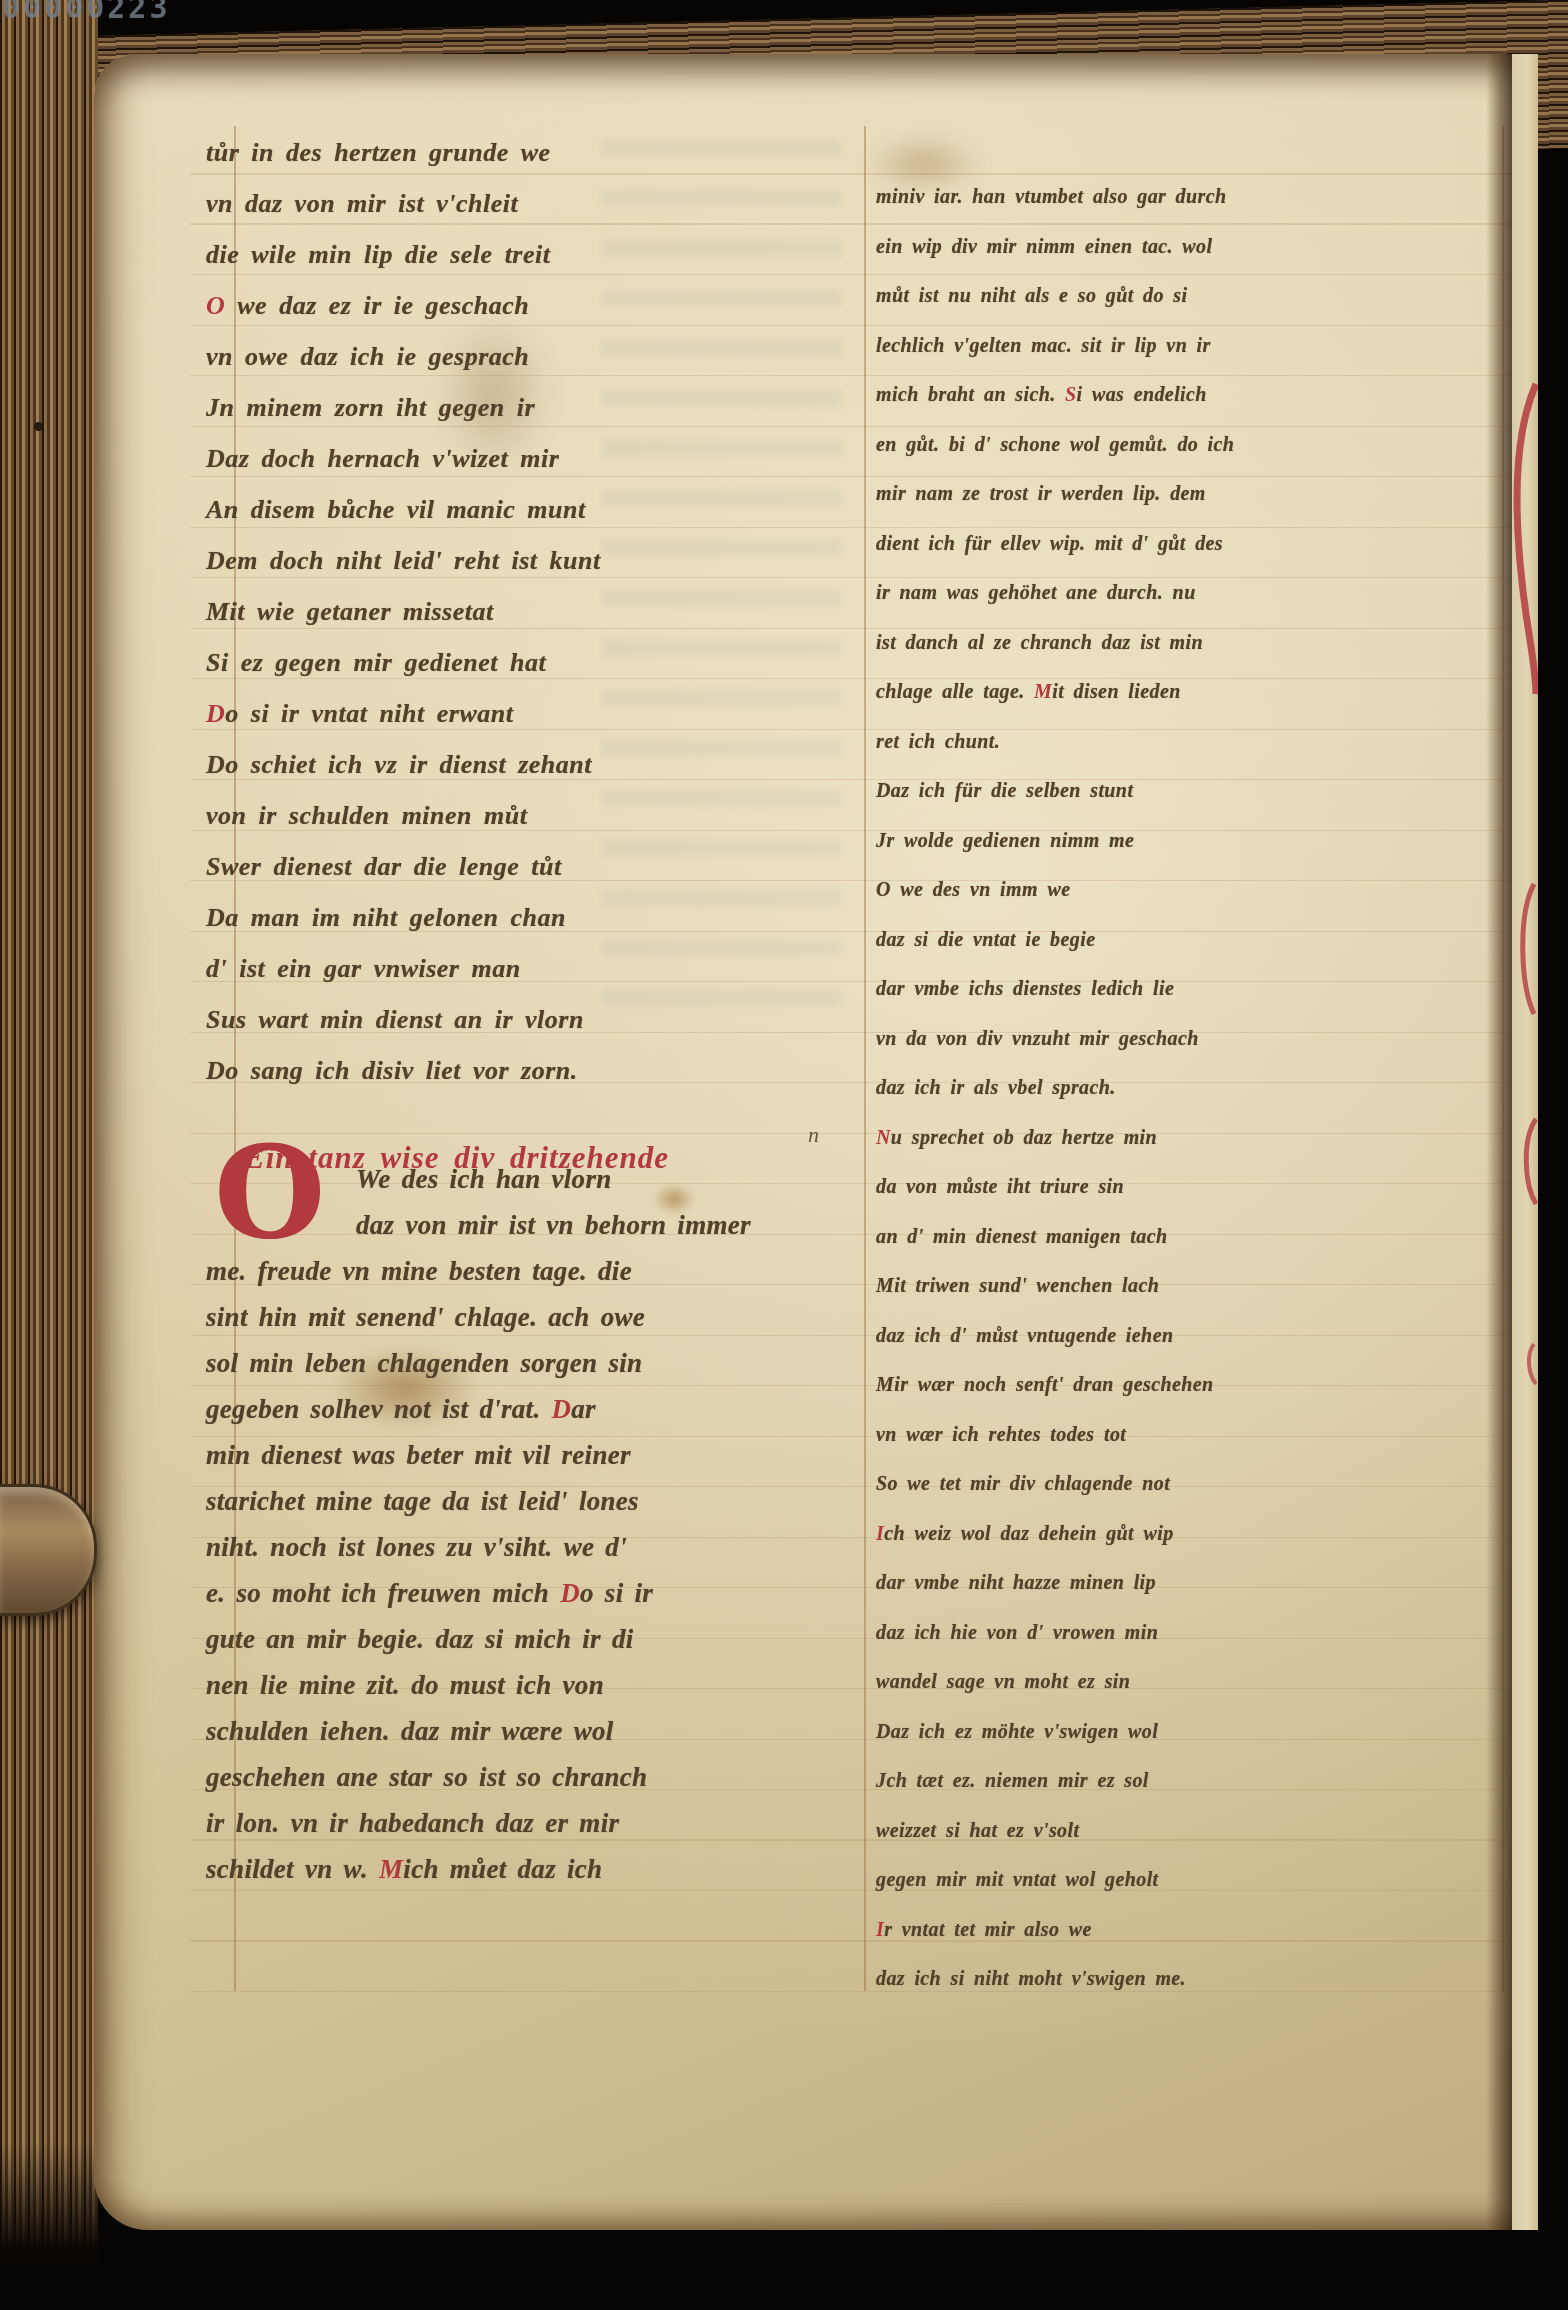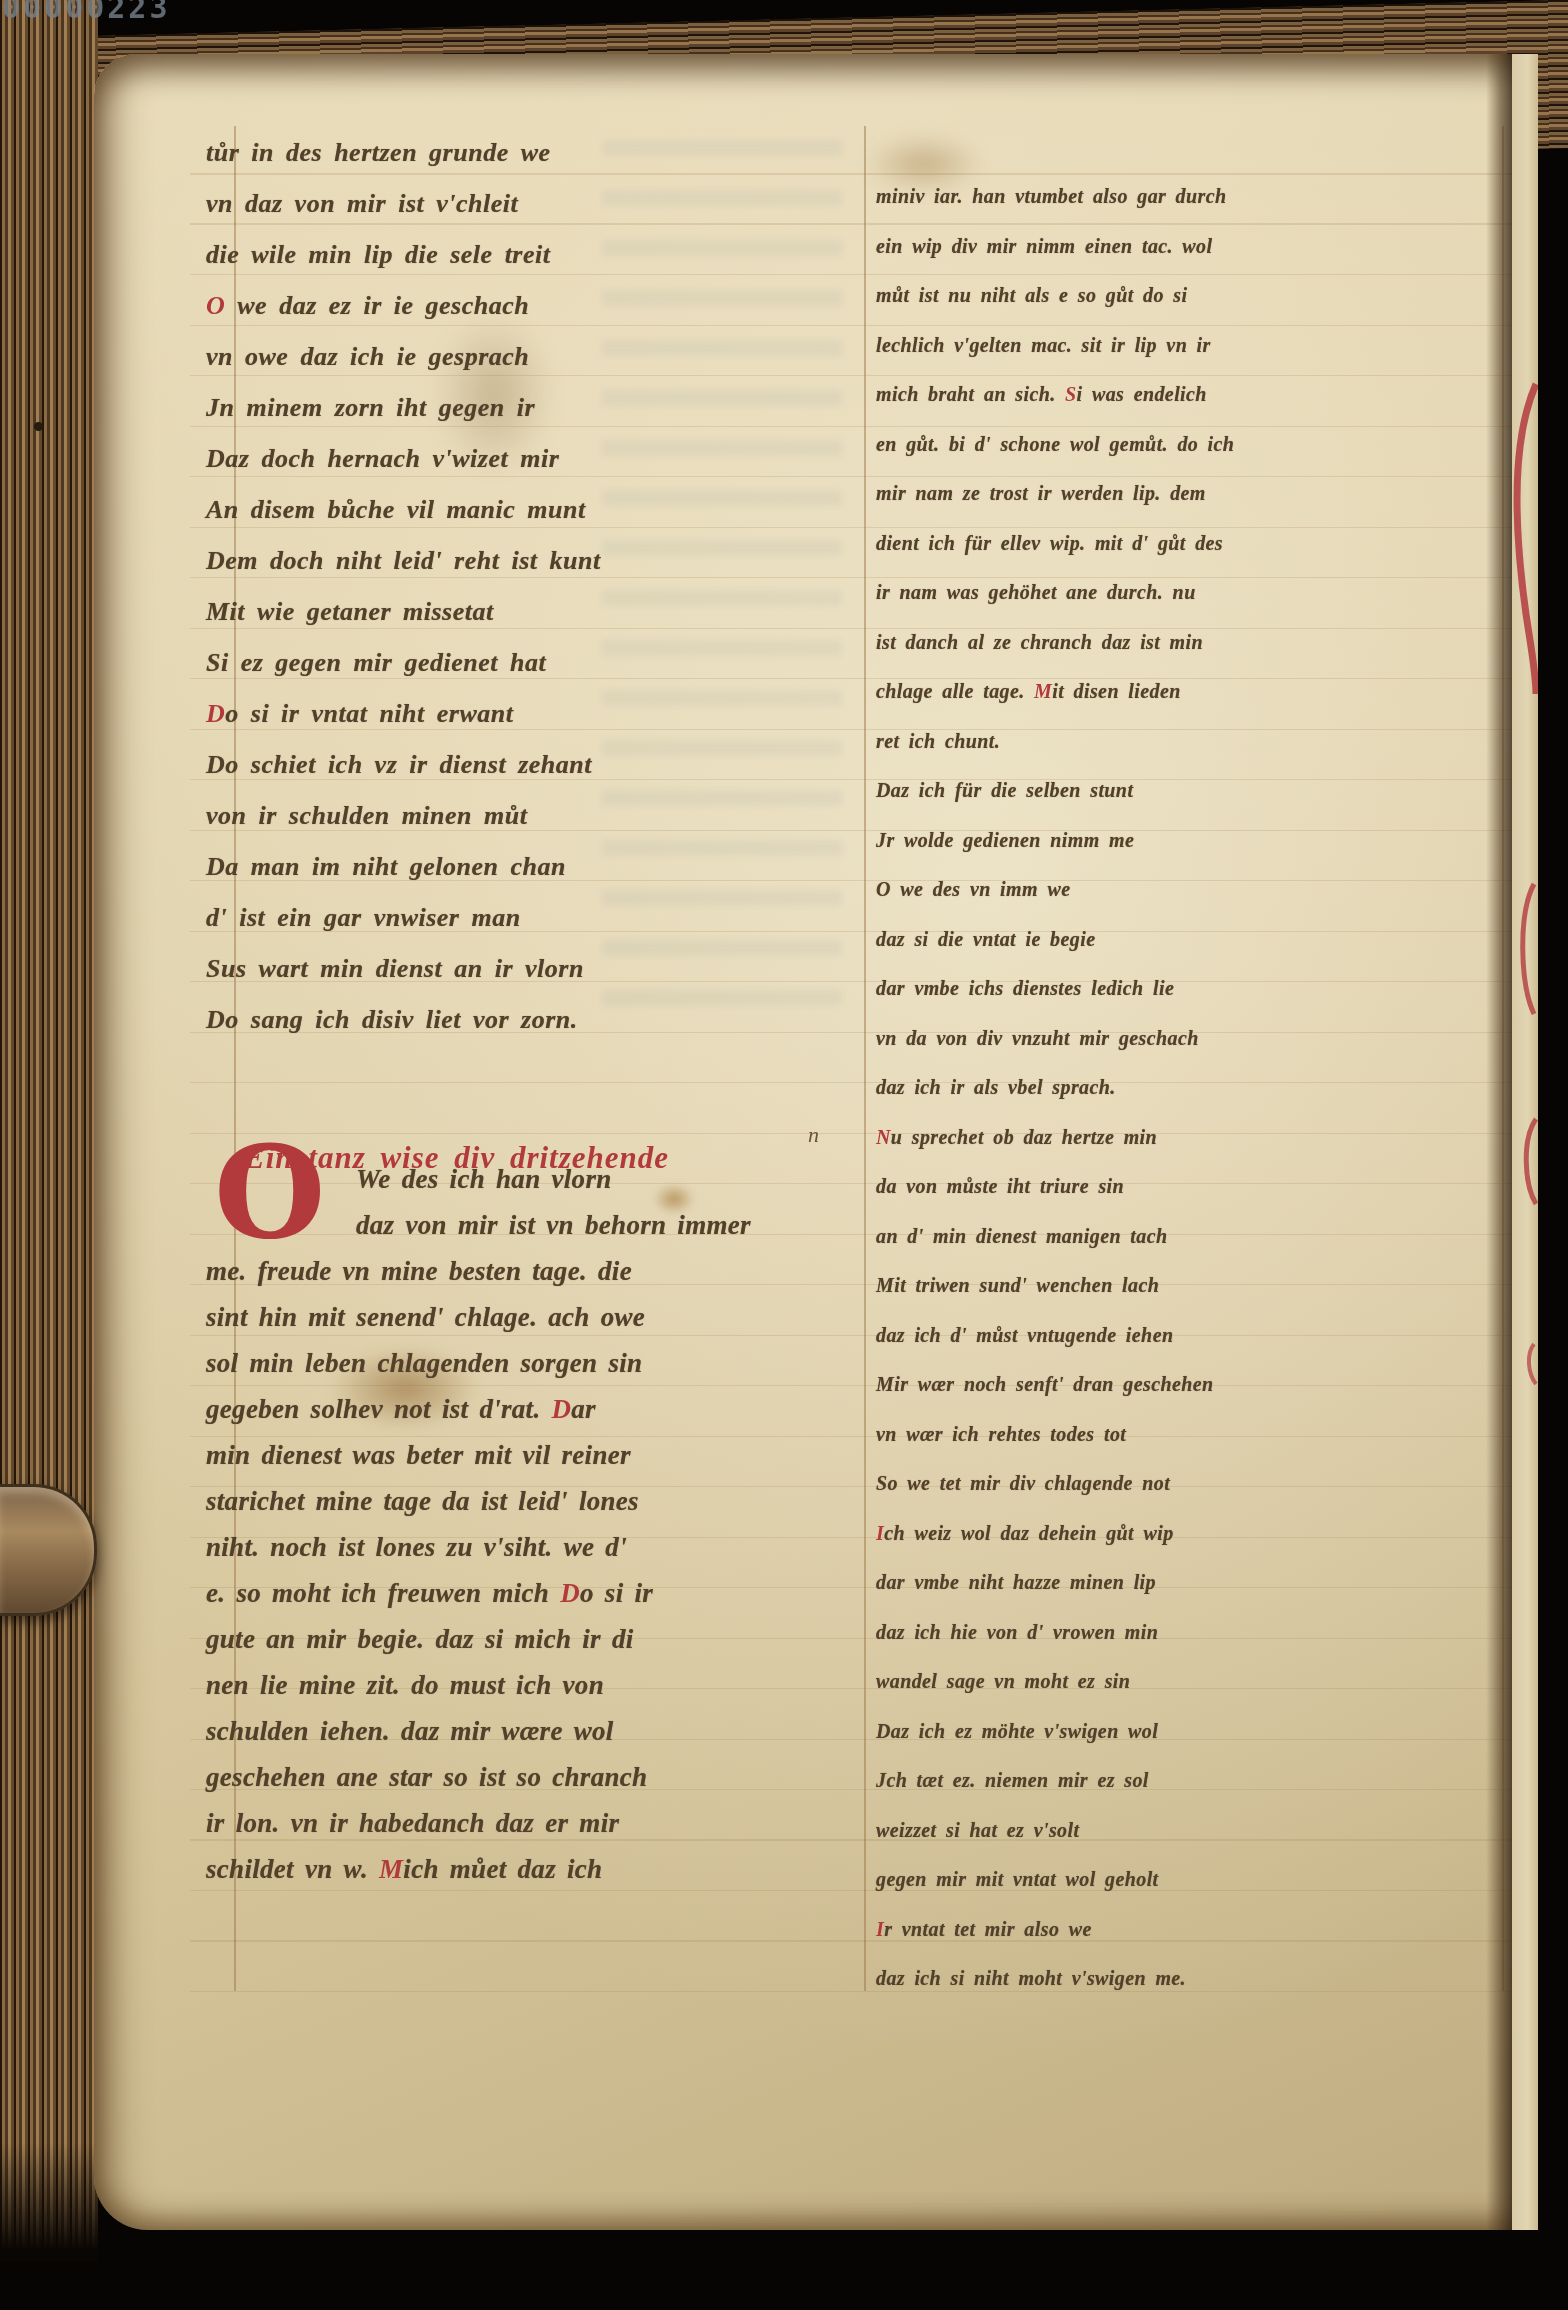--- a/index.html
+++ b/index.html
@@ -120,20 +120,21 @@
         <div class="ms-line"><span class="ink">vn owe daz ich ie gesprach</span></div>
         <div class="ms-line"><span class="ink">Jn minem zorn iht gegen ir</span></div>
         <div class="ms-line"><span class="ink">Daz doch hernach v'wizet mir</span></div>
         <div class="ms-line"><span class="ink">An disem bůche vil manic munt</span></div>
         <div class="ms-line"><span class="ink">Dem doch niht leid' reht ist kunt</span></div>
         <div class="ms-line"><span class="ink">Mit wie getaner missetat</span></div>
         <div class="ms-line"><span class="ink">Si ez gegen mir gedienet hat</span></div>
         <div class="ms-line"><span class="rub">D</span><span class="ink">o si ir vntat niht erwant</span></div>
         <div class="ms-line"><span class="ink">Do schiet ich vz ir dienst zehant</span></div>
         <div class="ms-line"><span class="ink">von ir schulden minen můt</span></div>
+        <div class="ms-line"><span class="ink">Swer dienest dar die lenge tůt</span></div>
         <div class="ms-line"><span class="ink">Da man im niht gelonen chan</span></div>
         <div class="ms-line"><span class="ink">d' ist ein gar vnwiser man</span></div>
         <div class="ms-line"><span class="ink">Sus wart min dienst an ir vlorn</span></div>
         <div class="ms-line"><span class="ink">Do sang ich disiv liet vor zorn.</span></div>
       </div>
 
     <div class="heading">Ein tanz wise div dritzehende</div>
 
     <div class="ic-mark">n</div>
 

